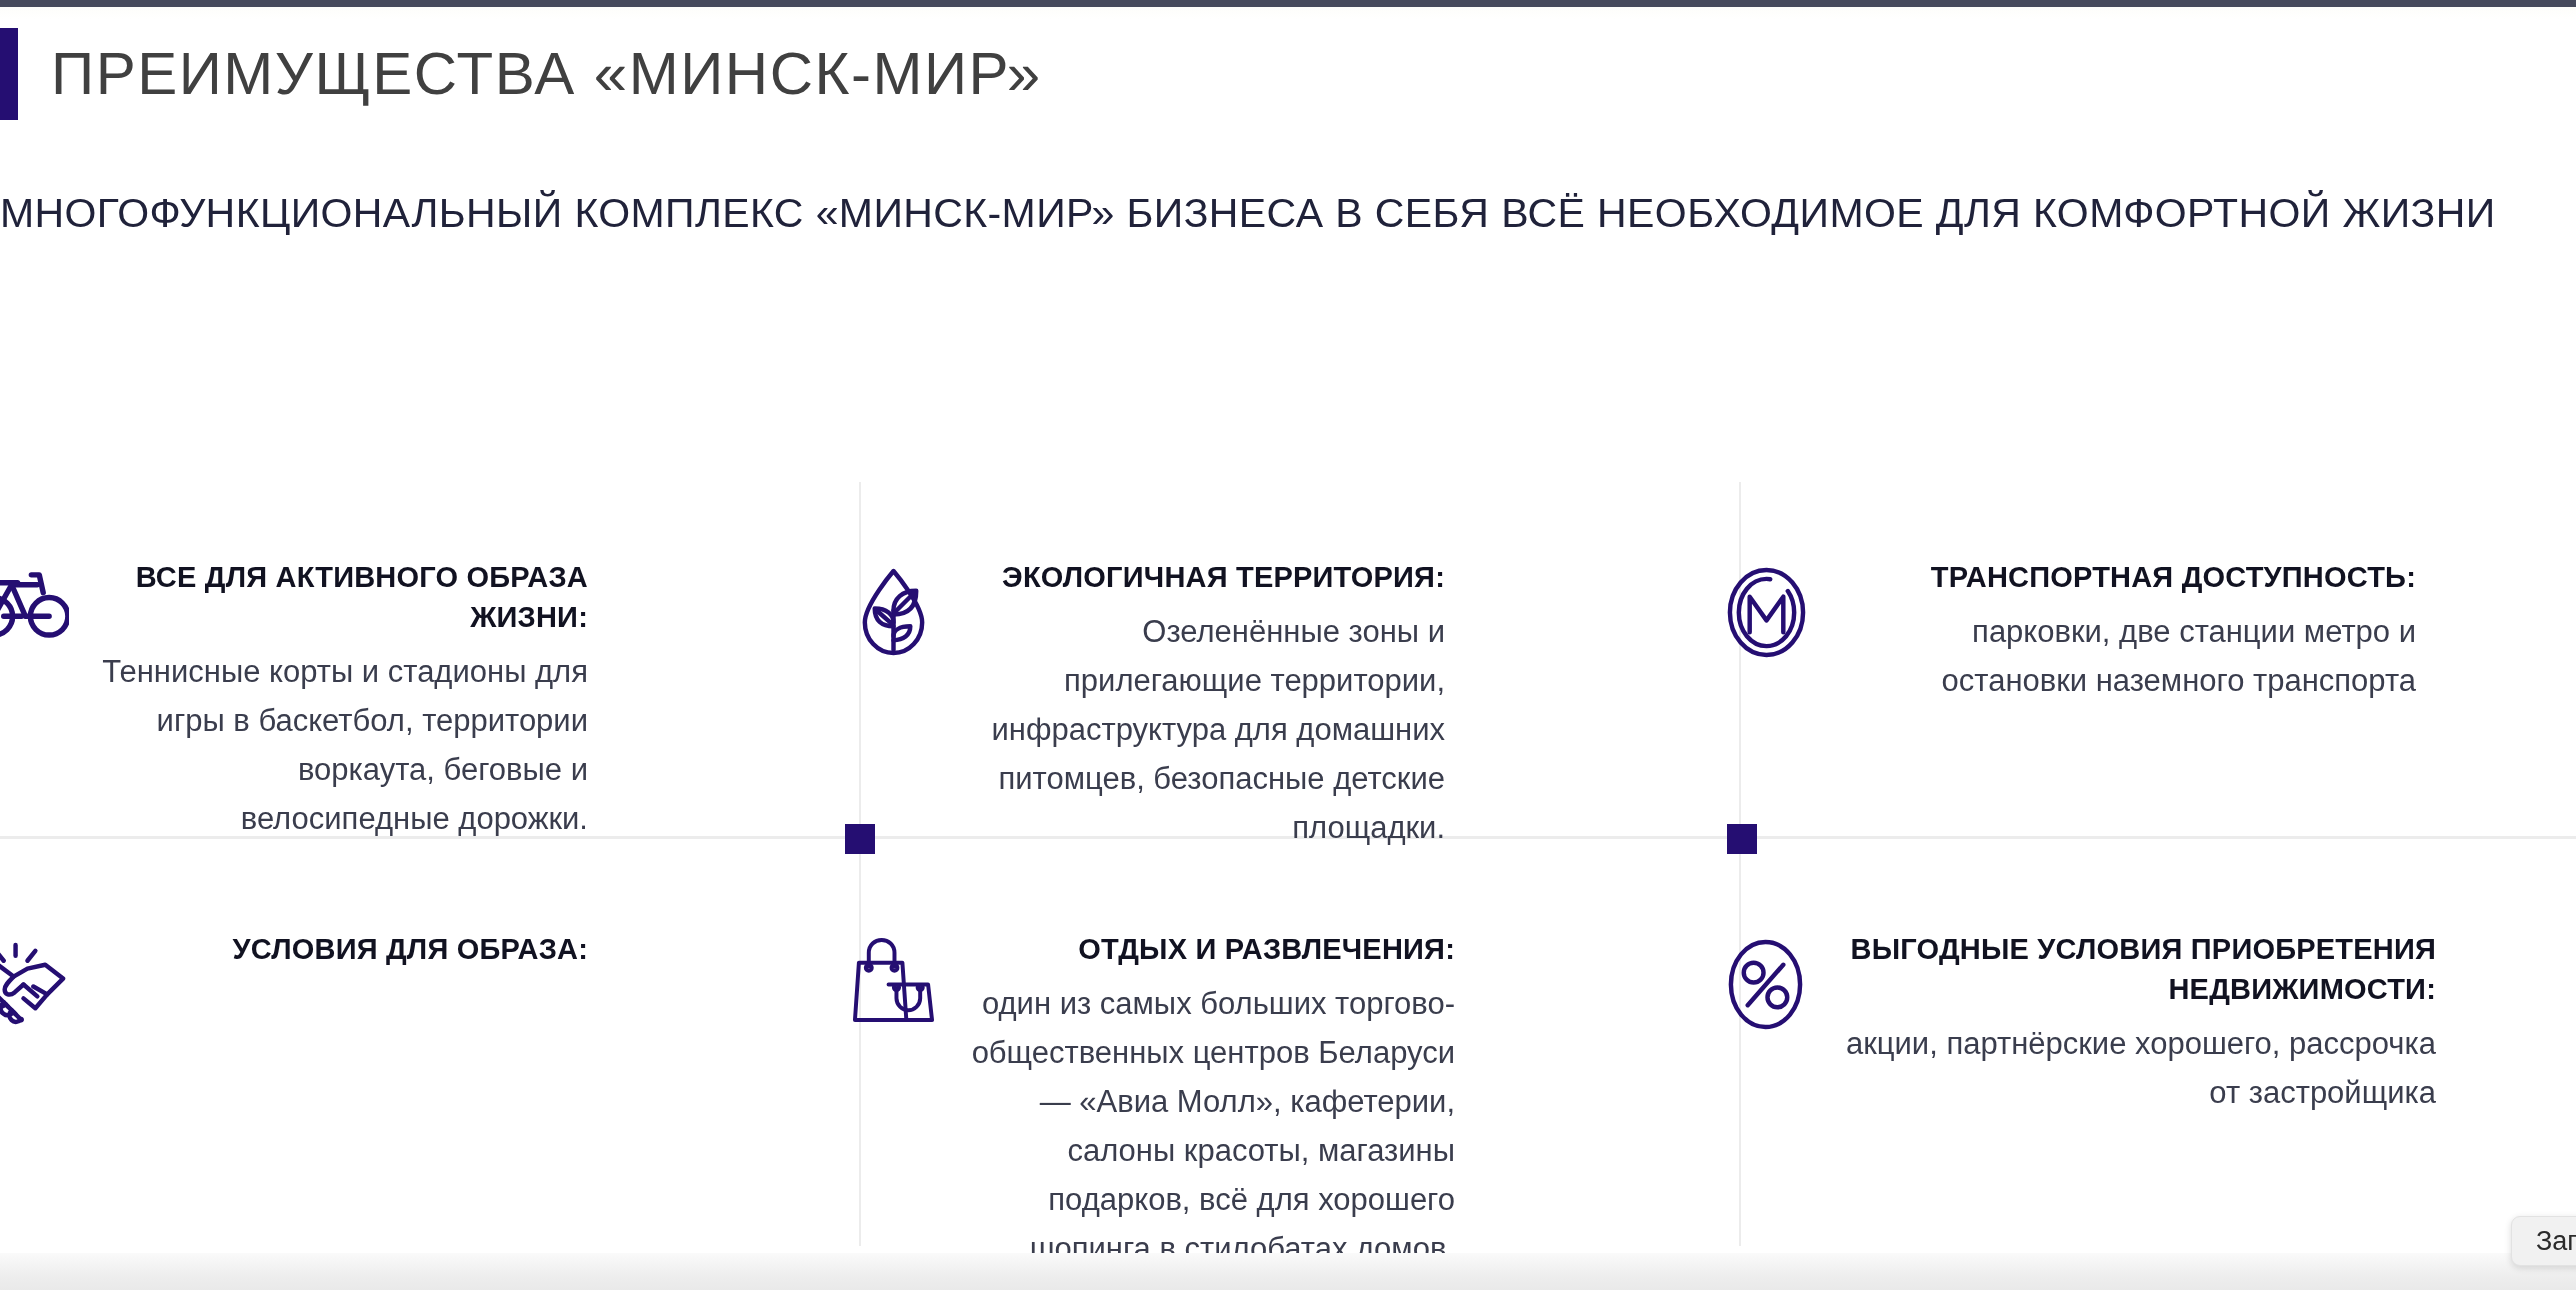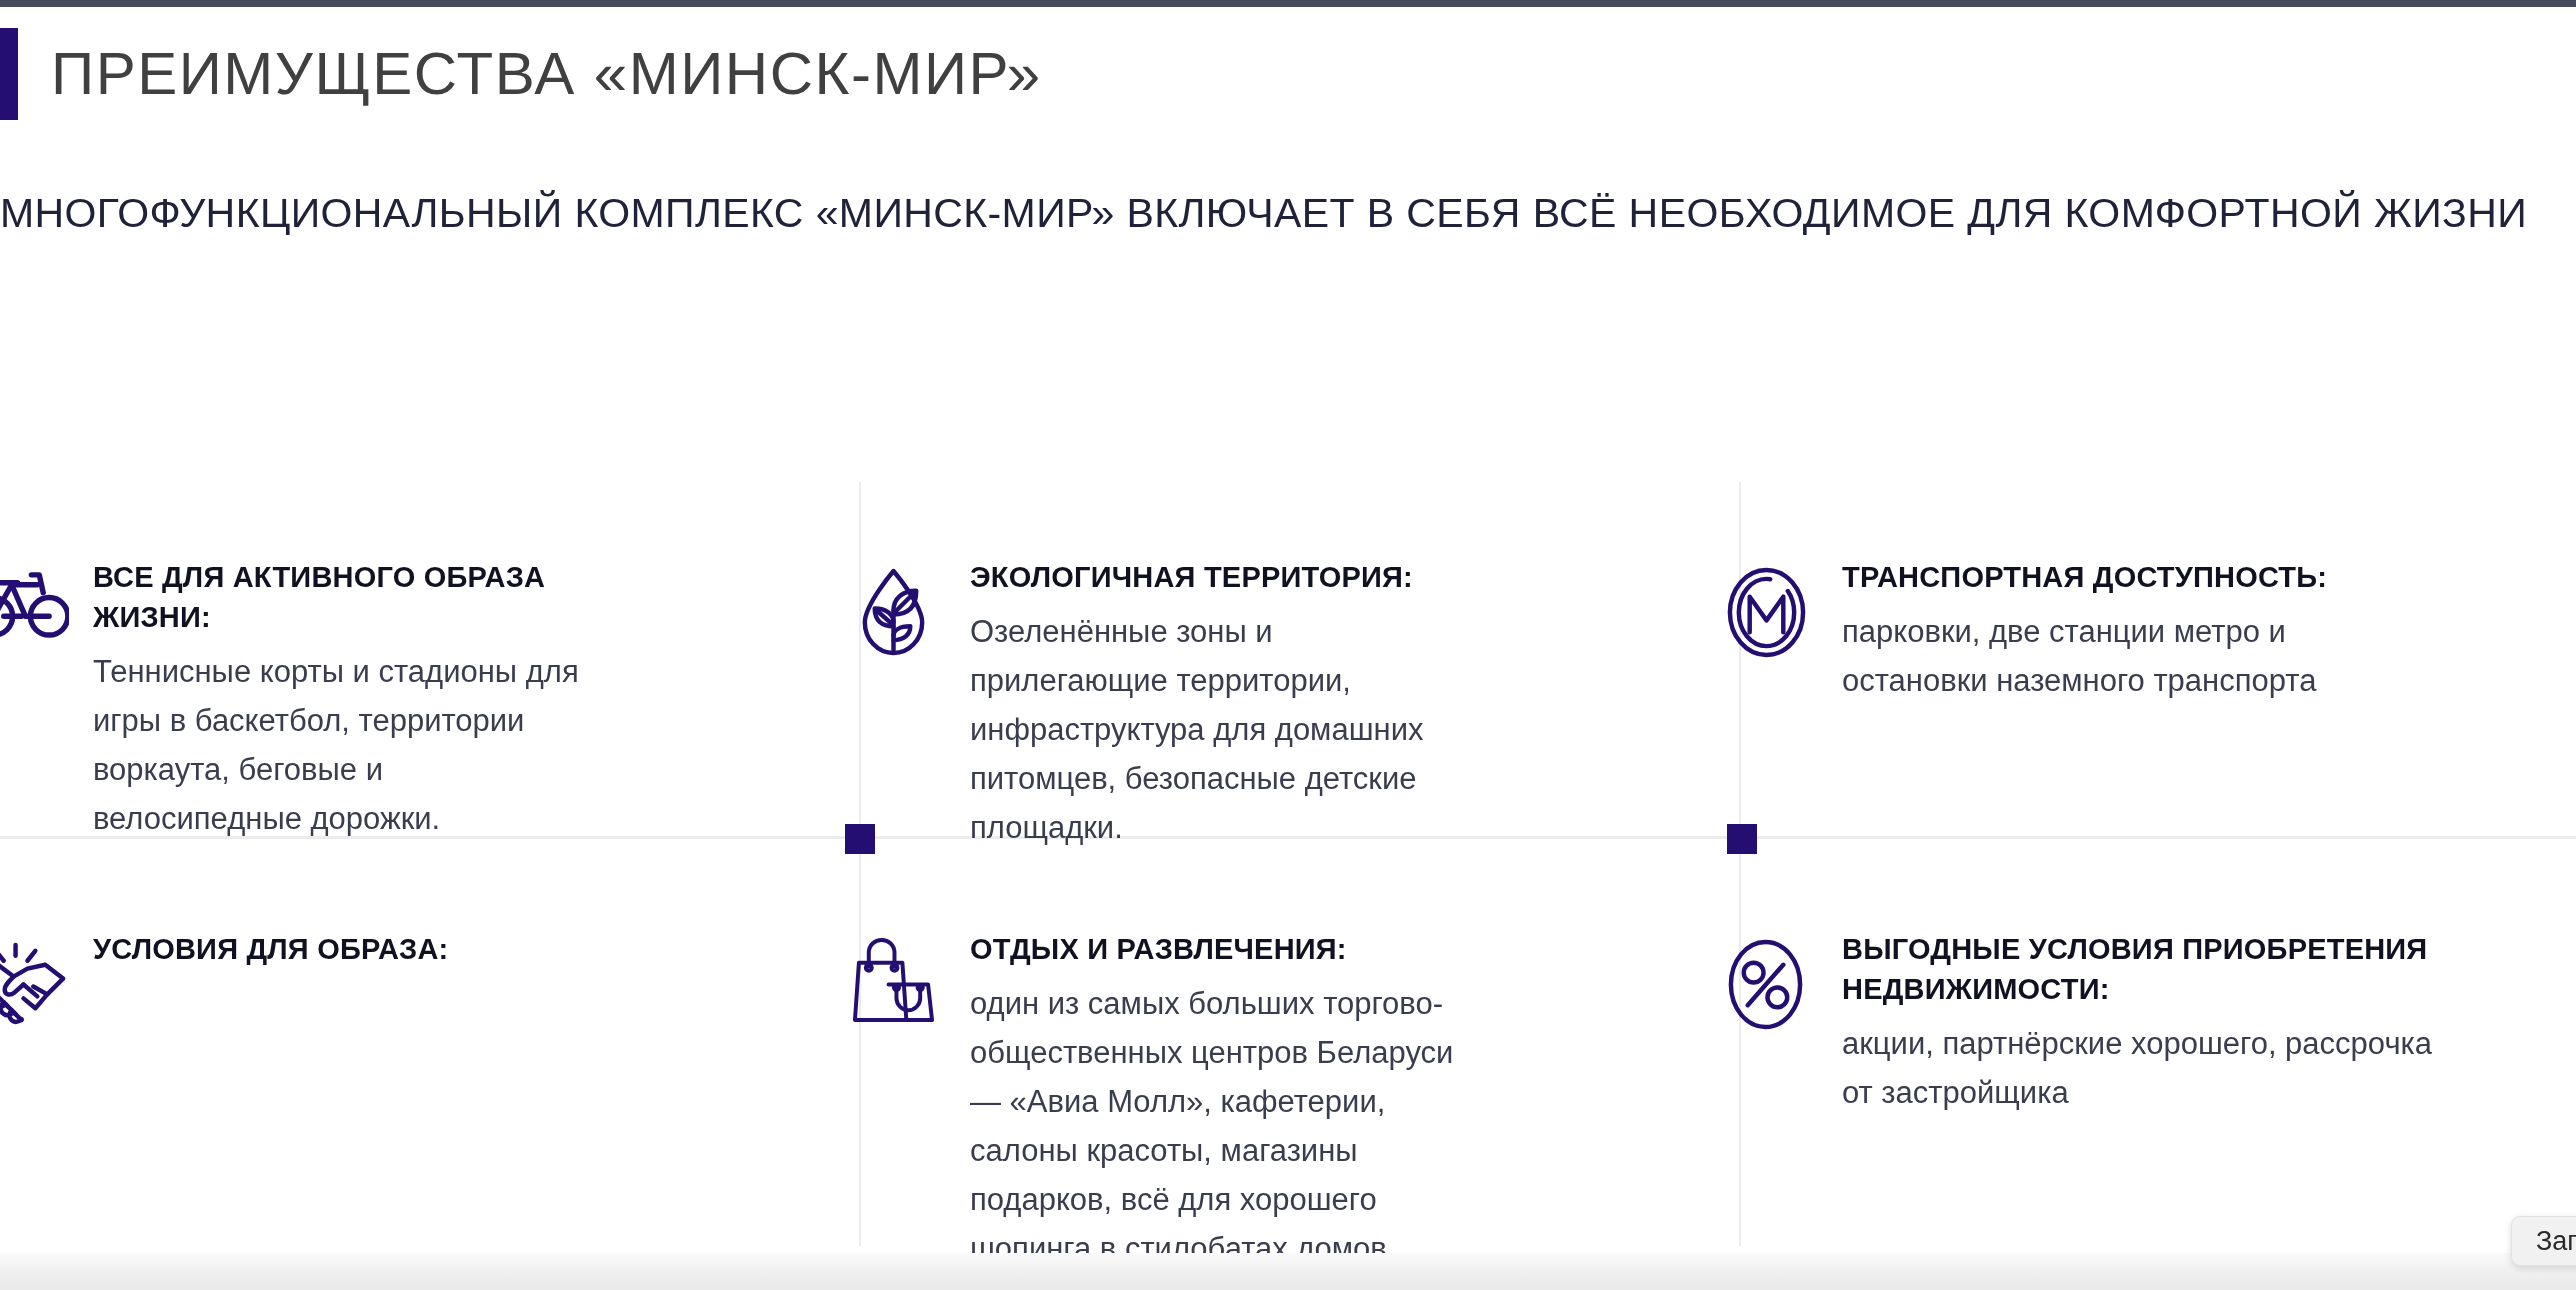--- a/index.html
+++ b/index.html
@@ -77,20 +77,21 @@
     color: #20223a;
   }
 
   
   .grid {
     position: absolute;
     left: 0;
     top: 482px;
     width: 2576px;
     height: 792px;
+    text-align: right;
   }
 
   
   .vline {
     position: absolute;
     top: 0;
     width: 2px;
     height: 764px;
     background: #ececec;
   }
@@ -195,21 +196,21 @@
 <div id="page">
 
   <div class="top-chrome"></div>
   <div class="top-fade"></div>
 
   <div class="heading-row">
     <div class="heading-accent"></div>
     <div class="heading-title">ПРЕИМУЩЕСТВА «МИНСК-МИР»</div>
   </div>
 
-  <div class="subtitle">МНОГОФУНКЦИОНАЛЬНЫЙ КОМПЛЕКС «МИНСК-МИР» ВКЛЮЧАЕТ В СЕБЯ ВСЁ НЕОБХОДИМОЕ ДЛЯ КОМФОРТНОЙ ЖИЗНИ</div>
+  <div class="subtitle">МНОГОФУНКЦИОНАЛЬНЫЙ КОМПЛЕКС «МИНСК-МИР» БИЗНЕСА В СЕБЯ ВСЁ НЕОБХОДИМОЕ ДЛЯ КОМФОРТНОЙ ЖИЗНИ</div>
 
   <div class="grid">
 
     <div class="vline v1"></div>
     <div class="vline v2"></div>
     <div class="hline"></div>
     <div class="marker m1"></div>
     <div class="marker m2"></div>
 
     <div class="card c1">

